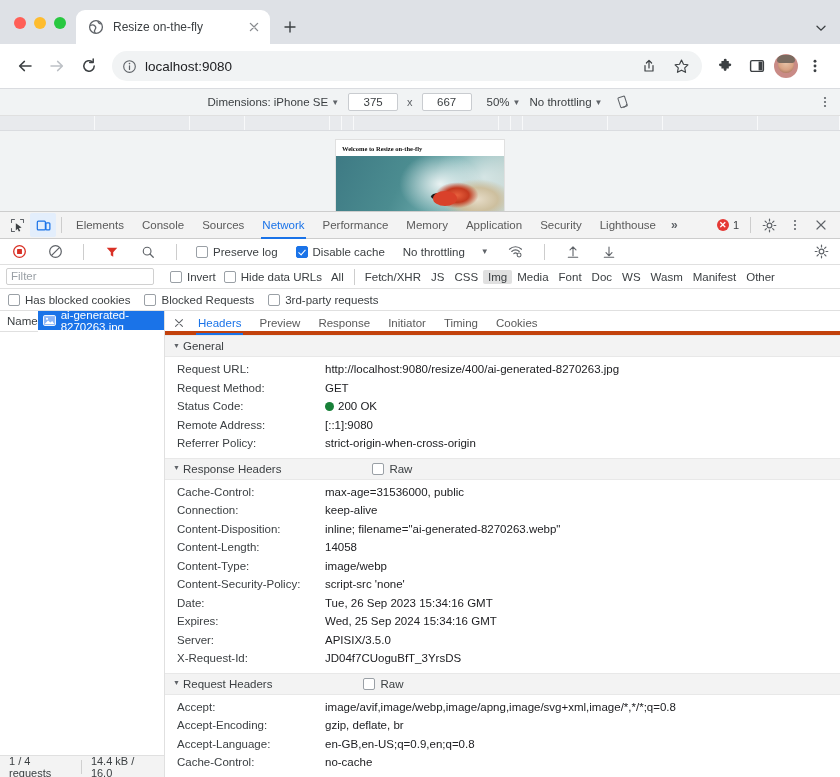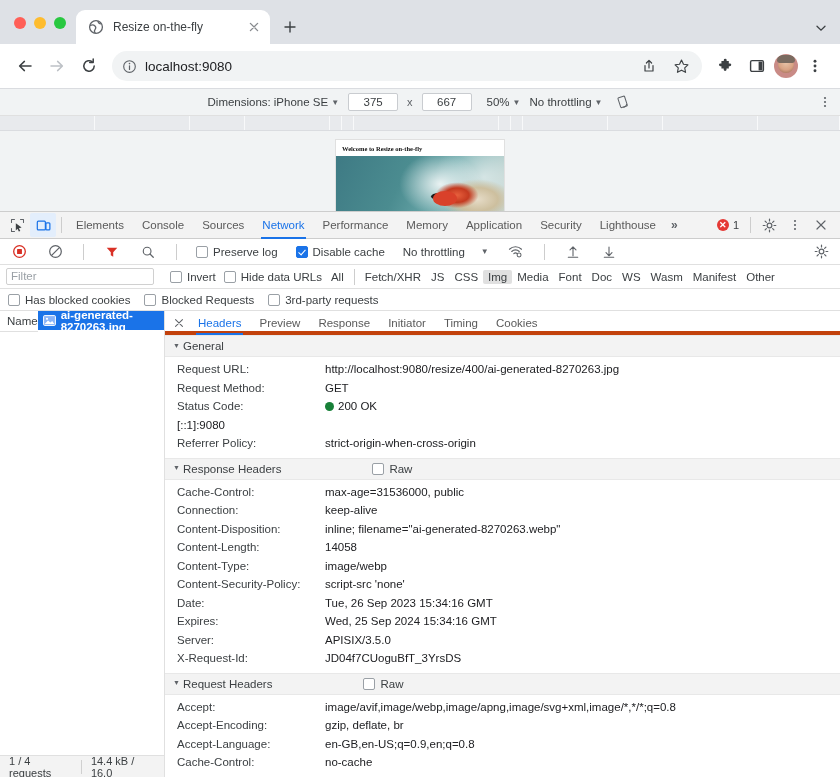--- a/index.html
+++ b/index.html
@@ -210,21 +210,21 @@
     width: 165px; flex: 0 0 165px; border-right: 1px solid #e0e0e0;
     display: flex; flex-direction: row; background: #fff;
   }
   .req-head {
     height: 21px; border-bottom: 1px solid #e0e0e0; font-size: 11.5px;
     color: #3c4043; display: flex; align-items: center; padding-left: 7px;
     flex: 0 0 21px;
   }
   .req-row {
     height: 19px; display: flex; align-items: center; gap: 5px;
-    padding-left: 5px; font-size: 11.5px; background: #1a73e8; color: #fff; font-weight: bold;
+    padding-left: 5px; font-size: 11.5px; background: #1a73e8; color: #fff;
   }
   .req-row .file-ico { width: 13px; height: 11px; flex: 0 0 13px; }
   .req-rest { flex: 1 1 auto; }
 
   .detail-pane { flex: 1 1 auto; display: flex; flex-direction: column; min-width: 0; }
   .detail-tabs {
     height: 24px; border-bottom: 4px solid #c2410c; display: flex;
     align-items: flex-start; padding-left: 4px; flex: 0 0 24px; background: #fff;
   }
   .dtab {
@@ -656,20 +656,21 @@
           </div>
           <div class="hrow">
             <span class="hkey">Request Method:</span>
             <span class="hval">GET</span>
           </div>
           <div class="hrow">
             <span class="hkey">Status Code:</span>
             <span class="hval"><span class="status-dot"></span><span>200 OK</span></span>
           </div>
           <div class="hrow">
+            <span class="hkey">Remote Address:</span>
             <span class="hval">[::1]:9080</span>
           </div>
           <div class="hrow">
             <span class="hkey">Referrer Policy:</span>
             <span class="hval">strict-origin-when-cross-origin</span>
           </div>
         </div>
 
         <div class="sect-head">
           <span class="tri">▼</span>

